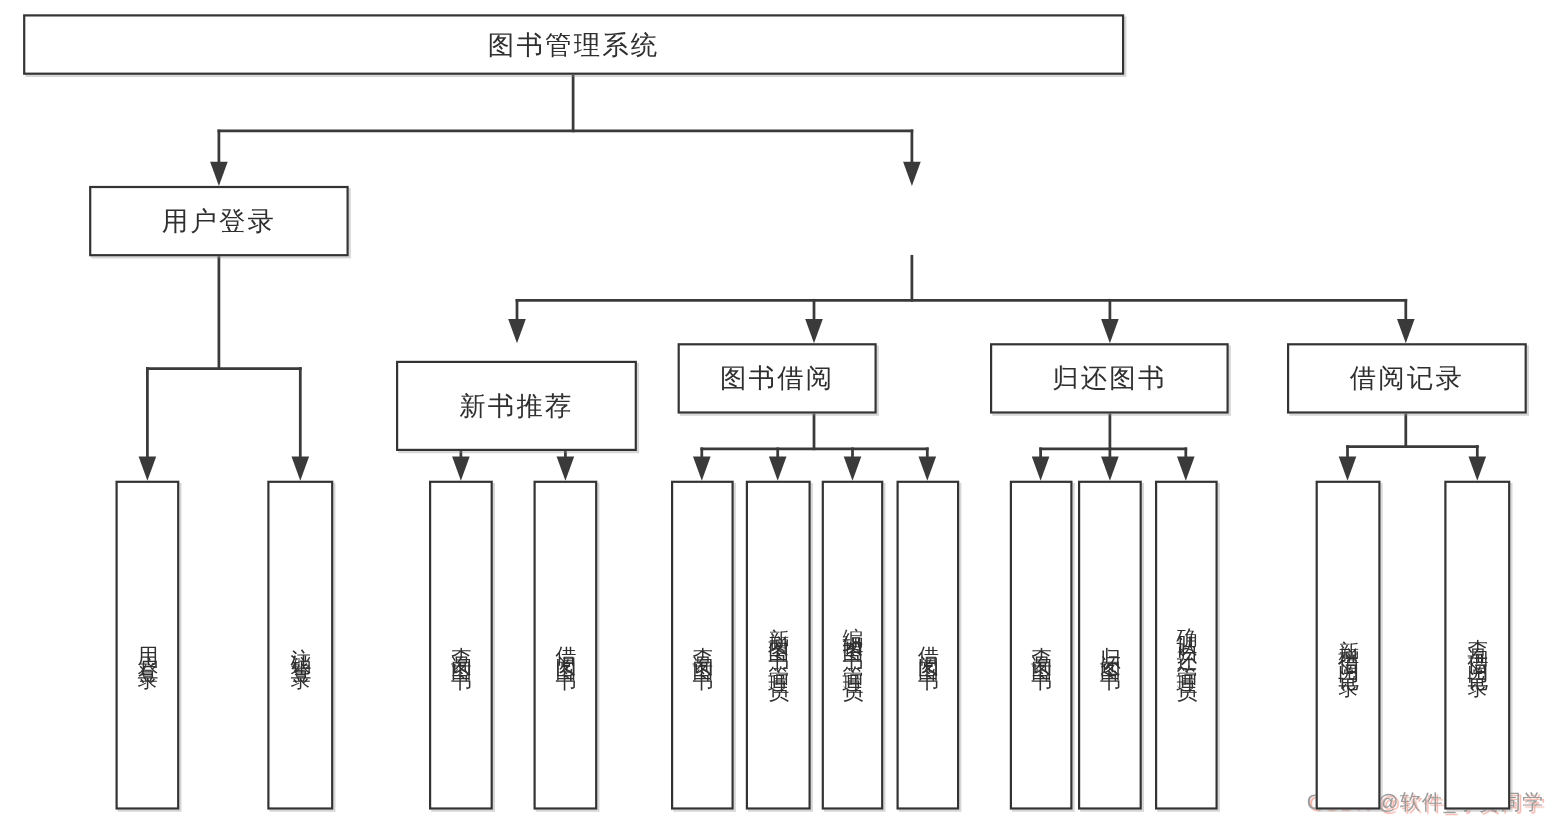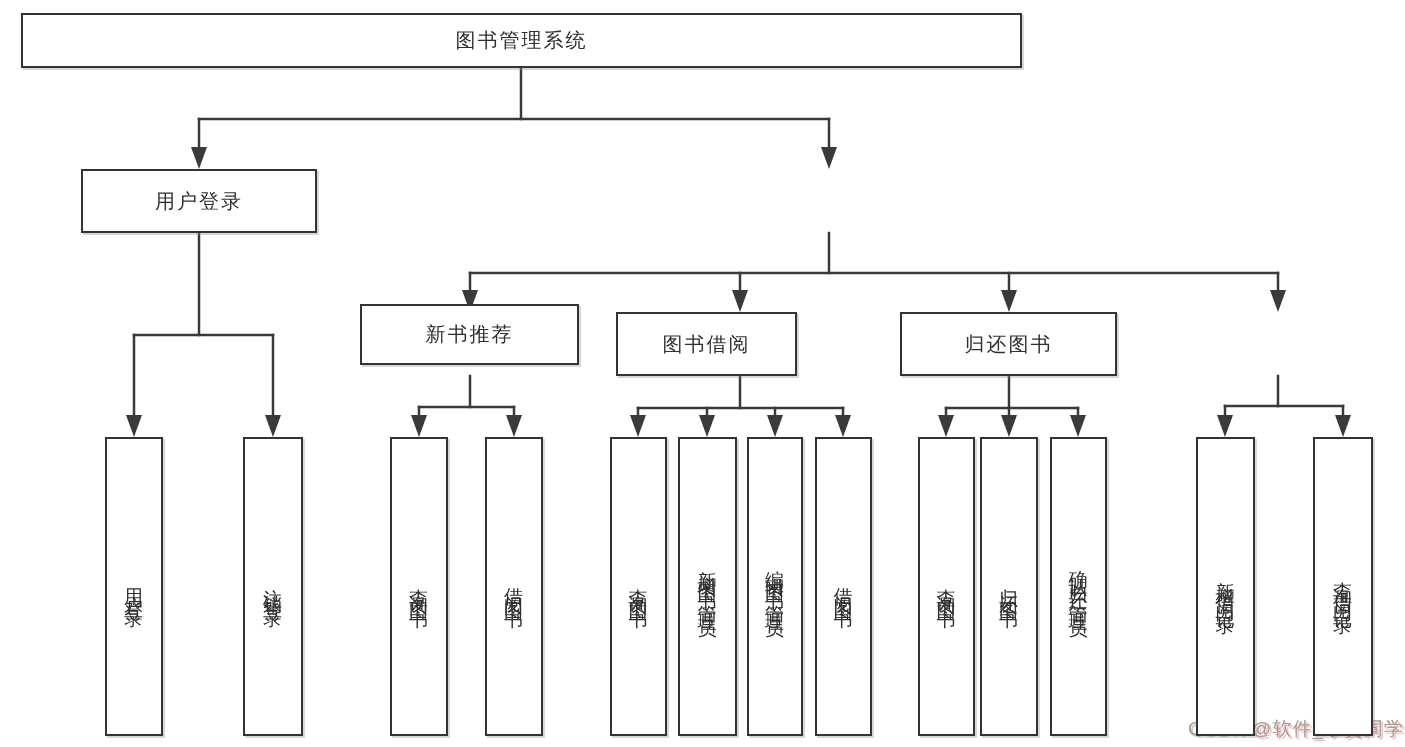--- a/index.html
+++ b/index.html
@@ -29,21 +29,21 @@
     border: 2px solid #333333;
     background: #ffffff;
     color: #2f2f2f;
     display: flex;
     align-items: center;
     justify-content: center;
     text-align: center;
     box-shadow: 2px 2px 0 rgba(140,140,140,0.35);
   }
   .node.horizontal {
-    font-size: 20px;
+    font-size: 24px;
     letter-spacing: 2px;
     white-space: nowrap;
   }
   .node.vertical {
     writing-mode: vertical-rl;
     text-orientation: mixed;
     font-size: 19px;
     letter-spacing: 7px;
     line-height: 1;
   }
@@ -126,23 +126,24 @@
         <line x1="1225" y1="406" x2="1343" y2="406" stroke="#3a3a3a" stroke-width="2.5" stroke-linecap="square"></line>
         <line x1="1225" y1="406" x2="1225" y2="423" stroke="#3a3a3a" stroke-width="2.5" stroke-linecap="square"></line>
         <polygon points="1217,415 1233,415 1225,437" fill="#3a3a3a"></polygon>
         <line x1="1343" y1="406" x2="1343" y2="423" stroke="#3a3a3a" stroke-width="2.5" stroke-linecap="square"></line>
         <polygon points="1335,415 1351,415 1343,437" fill="#3a3a3a"></polygon>
       </g>
     </svg>
   <div id="watermark">CSDN @软件_小贺同学</div>
 <div class="node horizontal" style="left: 21px; top: 13px; width: 1001px; height: 55px;">图书管理系统</div>
     <div class="node horizontal" style="left: 81px; top: 169px; width: 236px; height: 64px;">用户登录</div>
-    <div class="node horizontal" style="left: 360px; top: 304px; width: 219px; height: 61px;">新书推荐</div>
+    <div class="node horizontal" style="left: 360px; top: 328px; width: 219px; height: 82px;">新书推荐</div>
     <div class="node horizontal" style="left: 616px; top: 312px; width: 181px; height: 64px;">图书借阅</div>
     <div class="node horizontal" style="left: 900px; top: 312px; width: 217px; height: 64px;">归还图书</div>
+    <div class="node horizontal" style="left: 1170px; top: 312px; width: 218px; height: 64px;">借阅记录</div>
     <div class="node vertical" style="left: 105px; top: 437px; width: 58px; height: 299px;">用户登录</div>
     <div class="node vertical" style="left: 243px; top: 437px; width: 60px; height: 299px;">注销登录</div>
     <div class="node vertical" style="left: 390px; top: 437px; width: 58px; height: 299px;">查询图书</div>
     <div class="node vertical" style="left: 485px; top: 437px; width: 58px; height: 299px;">借阅图书</div>
     <div class="node vertical" style="left: 610px; top: 437px; width: 57px; height: 299px;">查询图书</div>
     <div class="node vertical" style="left: 678px; top: 437px; width: 59px; height: 299px;">新增图书（管理员）</div>
     <div class="node vertical" style="left: 747px; top: 437px; width: 56px; height: 299px;">编辑图书（管理员）</div>
     <div class="node vertical" style="left: 815px; top: 437px; width: 57px; height: 299px;">借阅图书</div>
     <div class="node vertical" style="left: 918px; top: 437px; width: 57px; height: 299px;">查询图书</div>
     <div class="node vertical" style="left: 980px; top: 437px; width: 58px; height: 299px;">归还图书</div>

